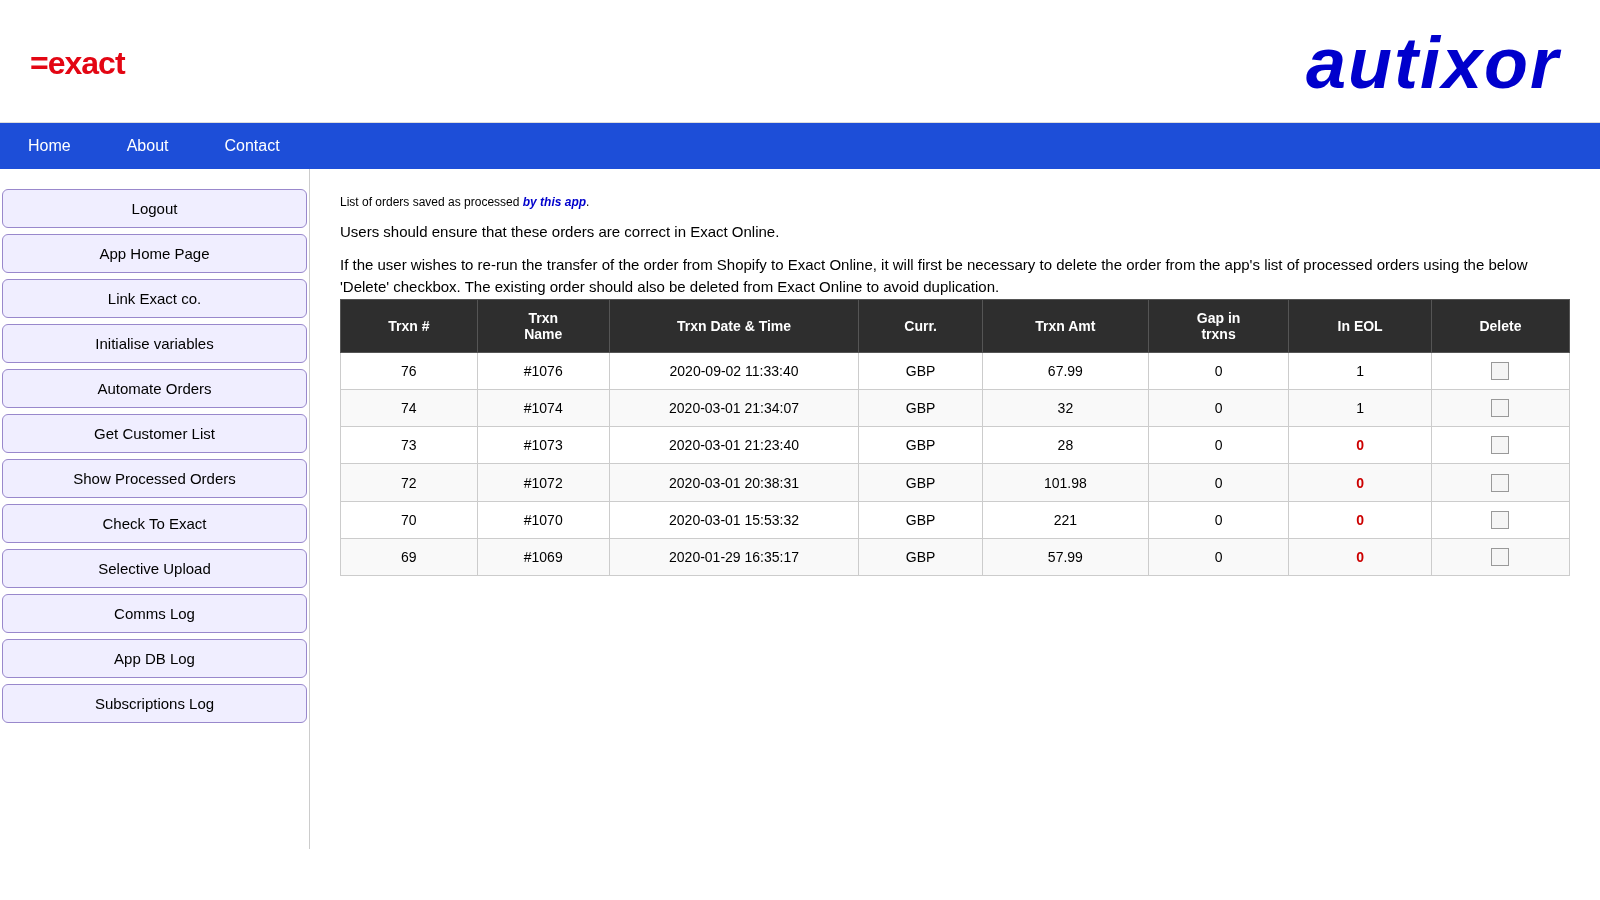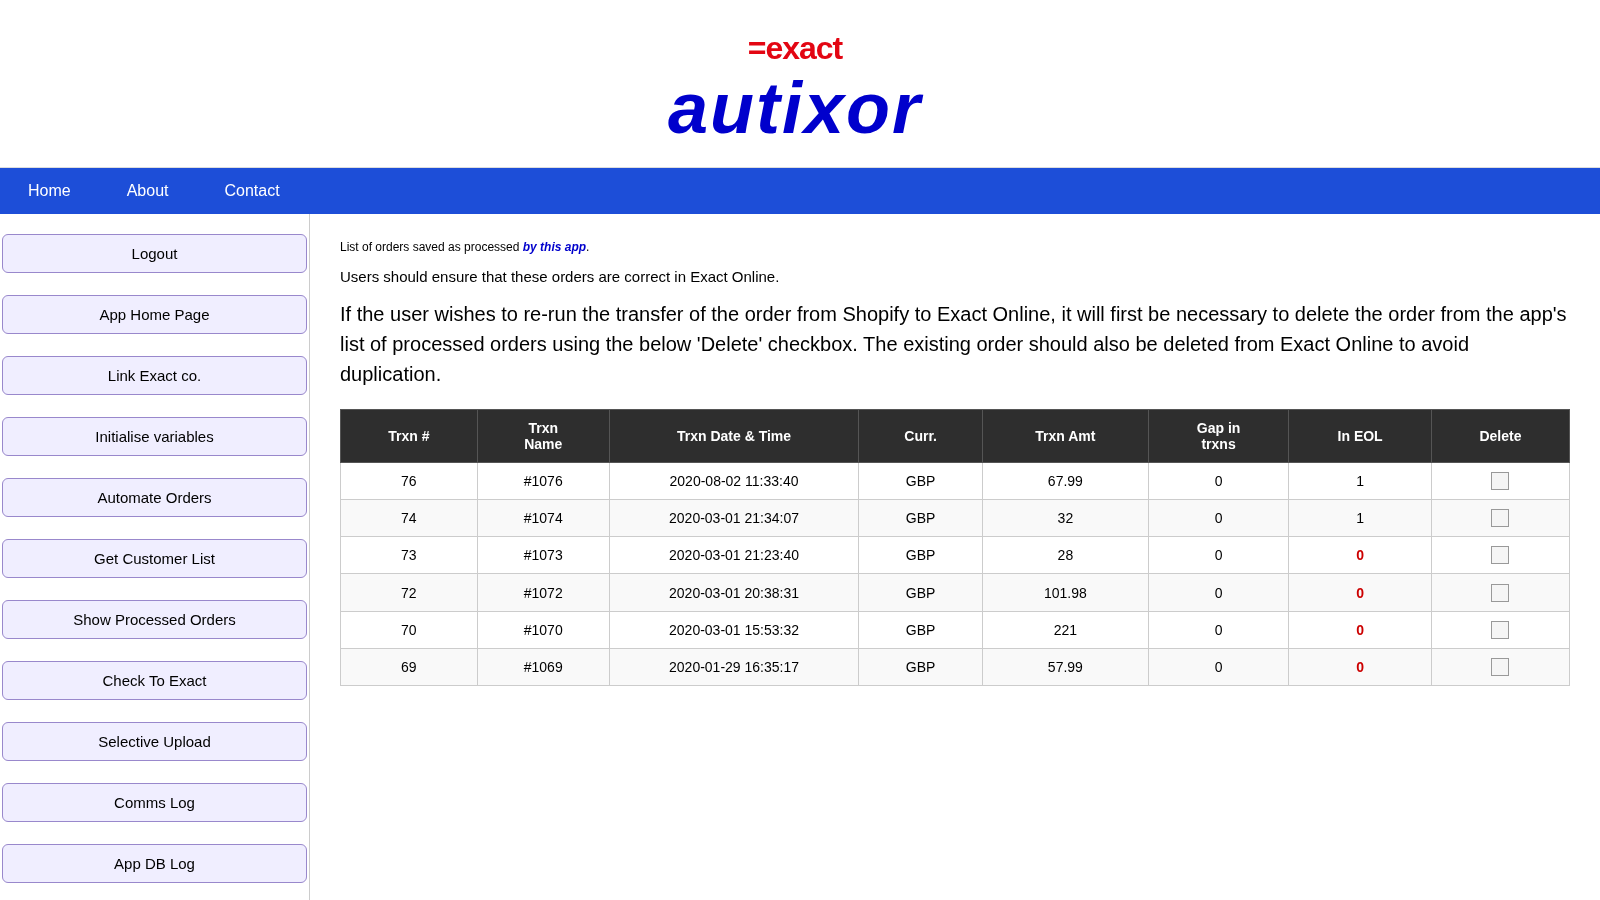--- a/index.html
+++ b/index.html
@@ -3,23 +3,22 @@
   <meta charset="utf-8">
   <style>
     * { margin: 0; padding: 0; box-sizing: border-box; }
     body { font-family: Arial, sans-serif; background: #fff; color: #000; }
 
     
     .header {
       display: flex;
       align-items: center;
       justify-content: space-between;
-      padding: 30px 40px 18px 30px;
+      padding: 22px 40px 18px 30px;
       border-bottom: 1px solid #ddd;
-      flex-direction: column;
     }
     .header-logo-exact {
       display: flex;
       align-items: center;
     }
     .exact-logo {
       font-size: 32px;
       font-weight: 900;
       color: #e30613;
       letter-spacing: -1px;
@@ -63,21 +62,21 @@
     }
 
     
     .sidebar {
       width: 310px;
       min-width: 310px;
       padding: 20px 2px;
       border-right: 1px solid #ccc;
       display: flex;
       flex-direction: column;
-      gap: 22px;
+      gap: 6px;
     }
     .sidebar-btn {
       width: 100%;
       padding: 10px 14px;
       font-size: 15px;
       background: #f0eeff;
       border: 1px solid #9988cc;
       border-radius: 6px;
       cursor: pointer;
       text-align: center;
@@ -99,22 +98,21 @@
       color: #0000cc;
       font-weight: bold;
       font-style: italic;
     }
     .intro-para {
       font-size: 15px;
       margin-bottom: 10px;
       line-height: 1.5;
     }
     .intro-para-long {
-      font-size: 20px;
-      margin-bottom: 20px;
+      font-size: 15px;
       line-height: 1.5;
     }
 
     
     .data-table {
       border-collapse: collapse;
       width: 100%;
       font-size: 14px;
     }
     .data-table th {
@@ -169,20 +167,21 @@
     <button class="sidebar-btn">App Home Page</button>
     <button class="sidebar-btn">Link Exact co.</button>
     <button class="sidebar-btn">Initialise variables</button>
     <button class="sidebar-btn">Automate Orders</button>
     <button class="sidebar-btn">Get Customer List</button>
     <button class="sidebar-btn">Show Processed Orders</button>
     <button class="sidebar-btn">Check To Exact</button>
     <button class="sidebar-btn">Selective Upload</button>
     <button class="sidebar-btn">Comms Log</button>
     <button class="sidebar-btn">App DB Log</button>
+    <button class="sidebar-btn">Subscriptions Log</button>
   </div>
 
   <div class="content">
     <p class="intro-text">
       <span>List of orders saved as processed </span><span class="highlight">by this app</span><span>.</span>
     </p>
     <p class="intro-para">Users should ensure that these orders are correct in Exact Online.</p>
     <p class="intro-para-long">If the user wishes to re-run the transfer of the order from Shopify to Exact Online, it will first be necessary to delete the order from the app's list of processed orders using the below 'Delete' checkbox. The existing order should also be deleted from Exact Online to avoid duplication.</p>
 
     <table class="data-table">
@@ -195,21 +194,21 @@
           <th>Trxn Amt</th>
           <th>Gap in<br>trxns</th>
           <th>In EOL</th>
           <th>Delete</th>
         </tr>
       </thead>
       <tbody id="table-body">
       <tr>
     <td>76</td>
     <td>#1076</td>
-    <td>2020-08-02 11:33:40</td>
+    <td>2020-09-02 11:33:40</td>
     <td>GBP</td>
     <td>67.99</td>
     <td>0</td>
     <td class="">1</td>
     <td><input type="checkbox" class="delete-checkbox" style=""></td>
   </tr>
           <tr>
     <td>74</td>
     <td>#1074</td>
     <td>2020-03-01 21:34:07</td>

